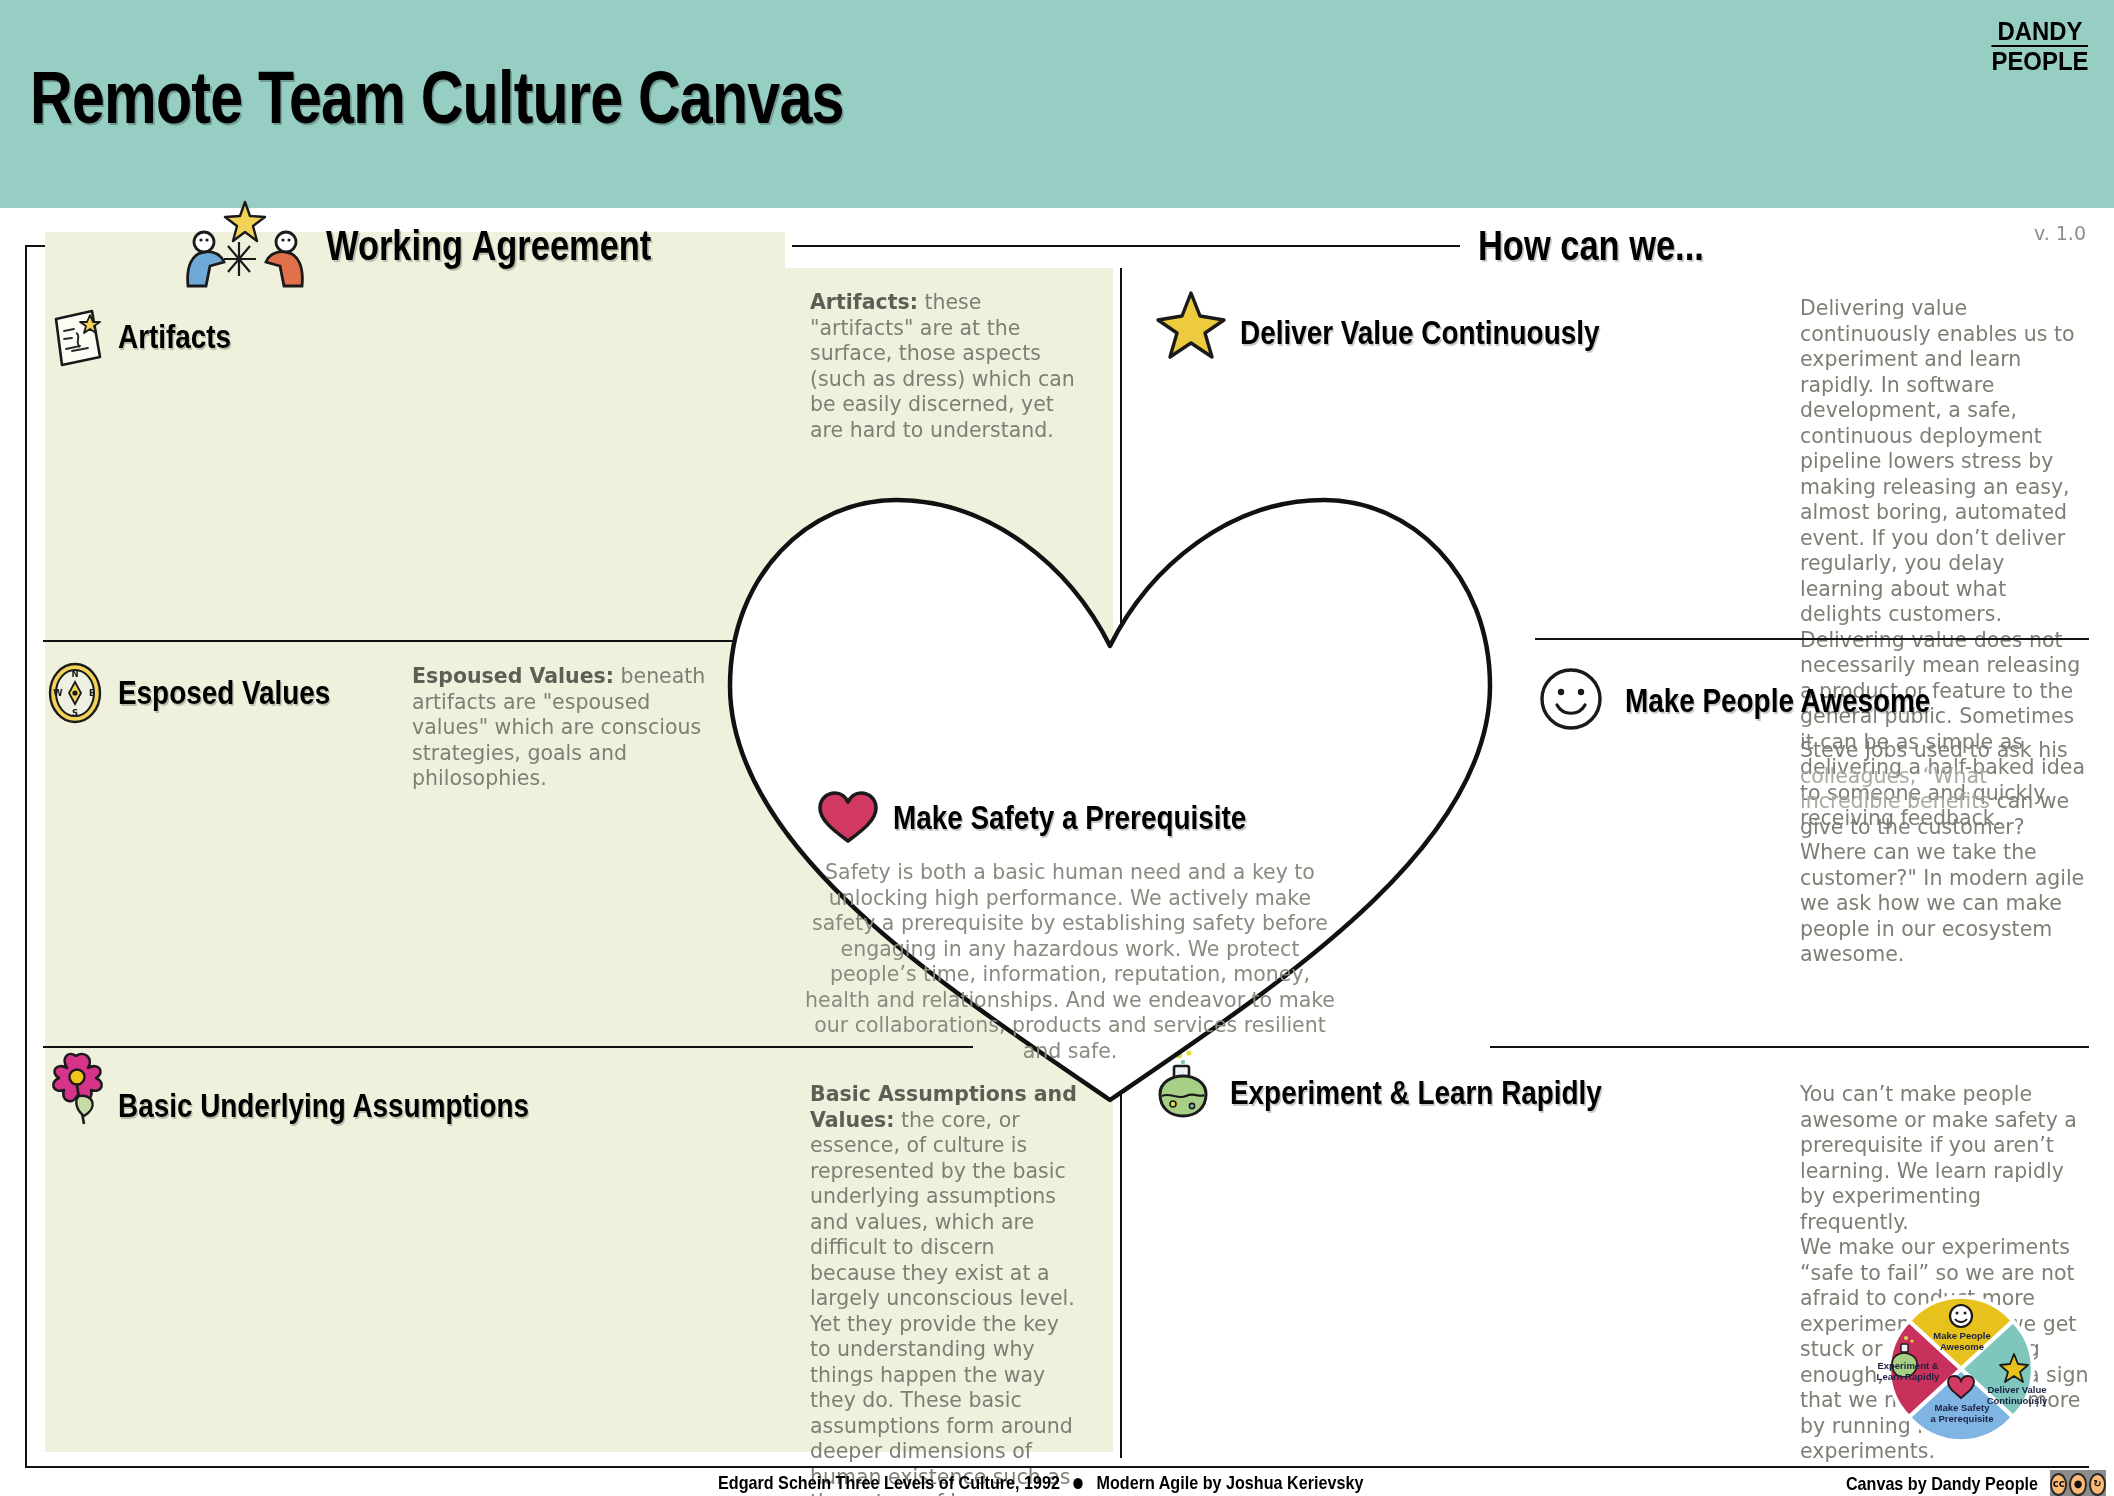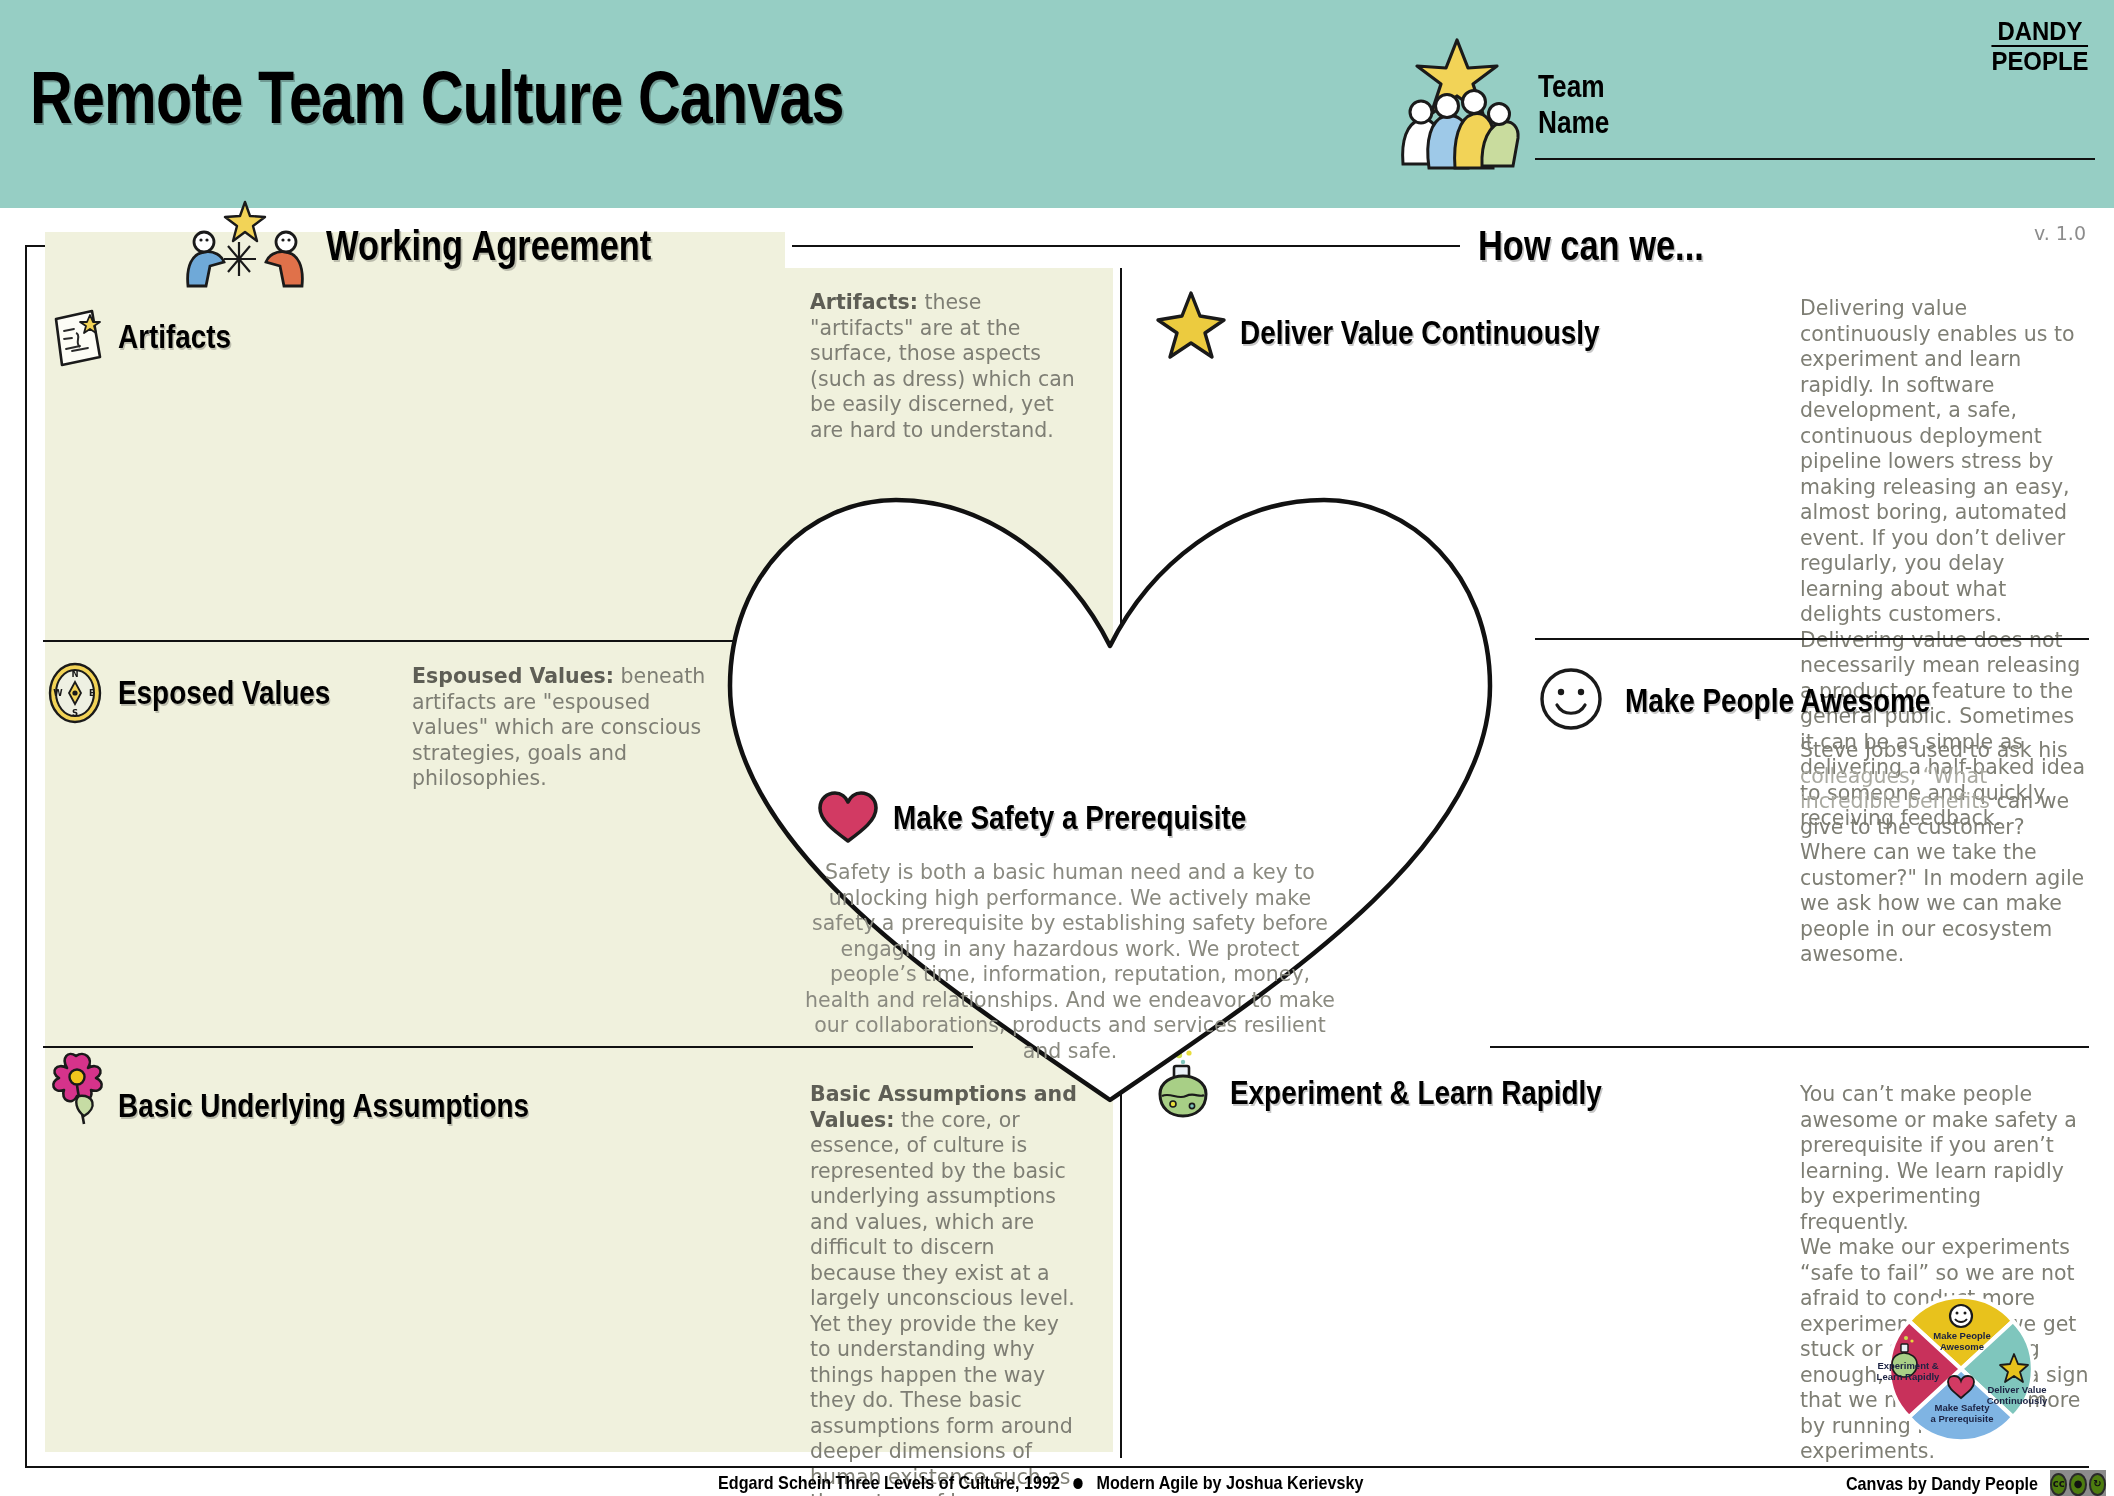--- a/index.html
+++ b/index.html
@@ -148,61 +148,40 @@
     font-family:"Liberation Sans", sans-serif;
     font-weight:bold;font-size:19px;color:#000;
     transform:scaleX(0.85);transform-origin:right top;
     white-space:nowrap;
   }
   .cc-badge{
     width:56px;height:28px;background:#8c8c8c;
     display:flex;align-items:center;justify-content:center;gap:2px;
   }
   .cc-circ{
-    width:19px;height:19px;border-radius:50%;background:#4d7c0f;border:2px solid #2a2a2a;
+    width:19px;height:19px;border-radius:50%;background:#fdba74;border:2px solid #2a2a2a;
     font-size:10px;line-height:17px;text-align:center;color:#111;font-weight:bold;
   }
 
   
   .wheel{position:absolute;left:1876px;top:1294px;width:170px;height:150px;}
   .wheel-label{
     position:absolute;font-family:"Liberation Sans", sans-serif;font-weight:bold;
     font-size:9.5px;line-height:11px;color:#1b2242;text-align:center;white-space:pre-line;
   }
   svg{display:block;overflow:visible;}
 </style>
 </head>
 <body>
 
 <div class="canvas">
 
   <div class="header">
     <div class="main-title">Remote Team Culture Canvas</div>
 
-    <div class="teamblock">
-
-      <svg width="150" height="140" viewBox="0 0 150 140" style="position:absolute;left:0;top:8px;">
-        <polygon points="72,4 83,32 112,30 88,48 98,78 72,60 46,78 56,48 32,30 61,32" fill="#f2d357" stroke="#1a1a1a" stroke-width="3.2" stroke-linejoin="round"></polygon>
-
-        <path d="M18 128 C16 104 22 88 34 84 C42 81 50 86 52 96 L52 128 Z" fill="#fff" stroke="#1a1a1a" stroke-width="3"></path>
-        <circle cx="36" cy="76" r="11" fill="#fff" stroke="#1a1a1a" stroke-width="3"></circle>
-
-        <path d="M44 132 C40 104 46 84 60 80 C72 77 82 86 83 98 L83 132 Z" fill="#9ec9e8" stroke="#1a1a1a" stroke-width="3"></path>
-        <circle cx="62" cy="70" r="11.5" fill="#fff" stroke="#1a1a1a" stroke-width="3"></circle>
-
-        <path d="M70 132 C68 104 74 82 88 78 C100 75 108 86 108 98 L108 132 Z" fill="#f2d357" stroke="#1a1a1a" stroke-width="3"></path>
-        <circle cx="89" cy="66" r="11.5" fill="#fff" stroke="#1a1a1a" stroke-width="3"></circle>
-
-        <path d="M97 130 C96 106 104 88 118 86 C128 84 134 92 133 102 L128 130 Z" fill="#c9dc9e" stroke="#1a1a1a" stroke-width="3"></path>
-        <circle cx="114" cy="78" r="10.5" fill="#fff" stroke="#1a1a1a" stroke-width="3"></circle>
-      </svg>
-      <div class="team-label" style="white-space:pre-line;">Team
-Name</div>
-      <div class="team-line"></div>
-    </div>
 
     <div class="logo">
       <span class="l1">DANDY</span>
       <span class="l2">PEOPLE</span>
     </div>
   </div>
 
   <div class="left-panel"></div>
   <div class="left-border"></div>
   <div class="left-top-rule"></div>

